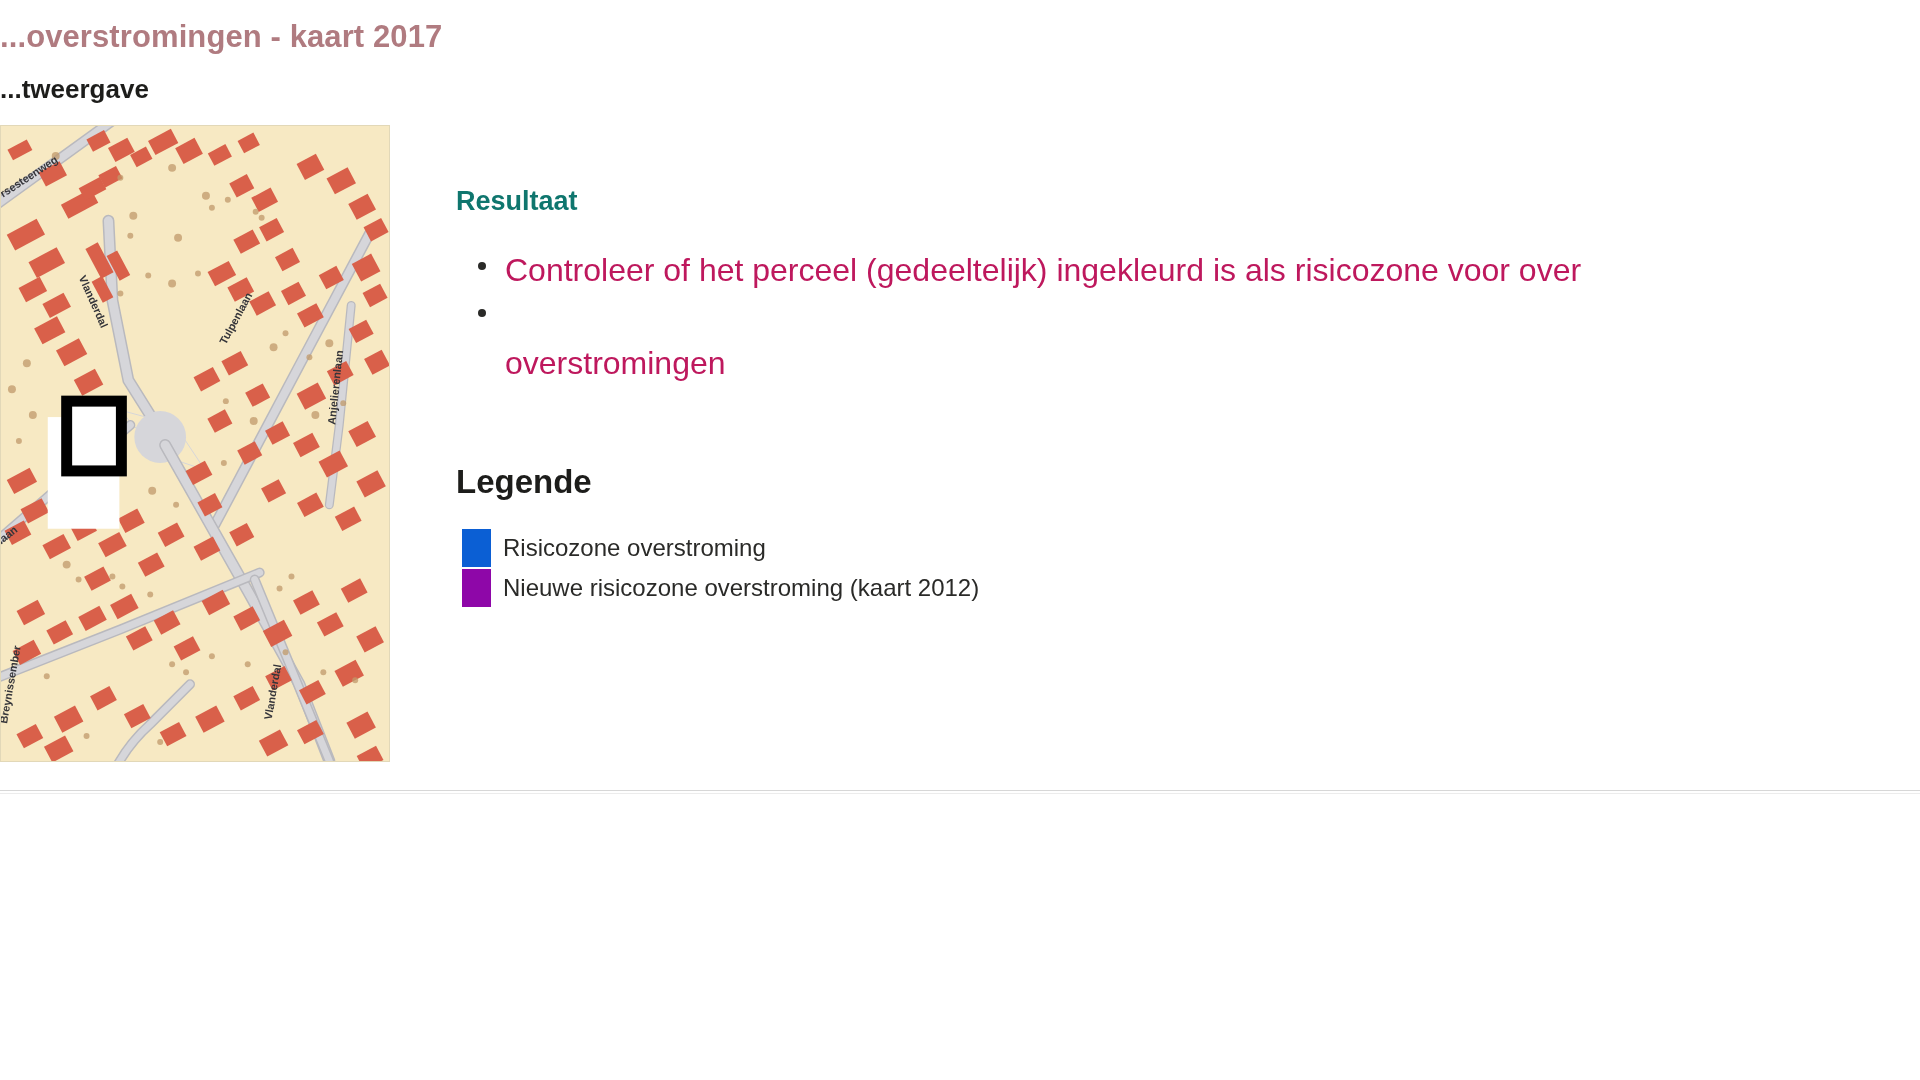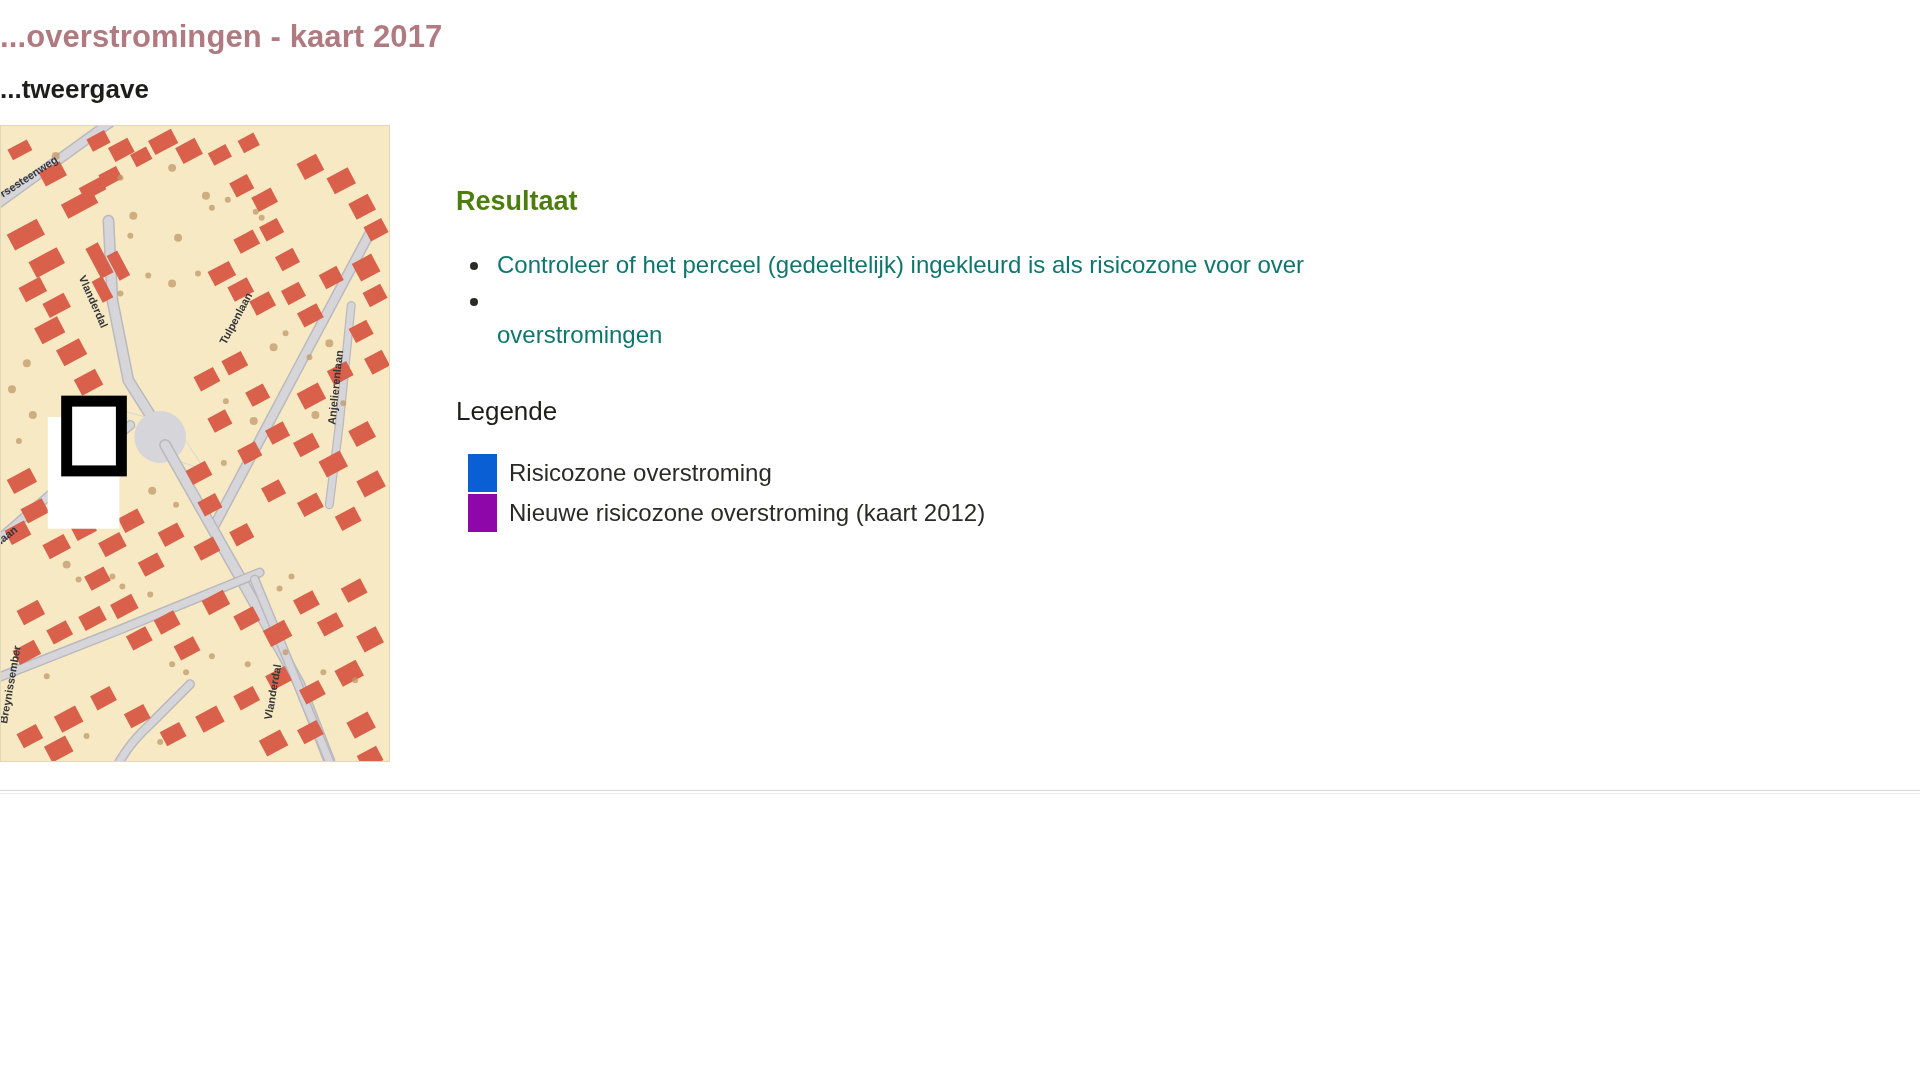--- a/index.html
+++ b/index.html
@@ -87,31 +87,31 @@
   .right-col {
     flex: 1 1 auto;
     padding-left: 66px;
     padding-top: 60px;
     min-width: 0;
   }
 
   .block-heading {
     font-size: 27px;
     font-weight: bold;
-    color: #4d7c0f;
+    color: #0f766e;
     margin: 0 0 30px 0;
     line-height: 1.2;
   }
 
   .result-list {
     list-style: none;
-    margin: 8px;
+    margin: 16px;
     padding: 0;
-    font-size: 24px;
-    color: #0f766e;
+    font-size: 32px;
+    color: #be185d;
     line-height: 1.42;
   }
   .result-list li {
     position: relative;
     padding-left: 33px;
     margin-bottom: 2px;
     white-space: nowrap;
   }
   .result-list li.wrapline {
     white-space: normal;
@@ -121,29 +121,29 @@
     position: absolute;
     left: 6px;
     top: 14px;
     width: 8px;
     height: 8px;
     border-radius: 50%;
     background: #2a2a28;
   }
 
   .legend-heading {
-    font-size: 26px;
-    font-weight: normal;
+    font-size: 33px;
+    font-weight: bold;
     color: #1d1d1b;
-    margin: 44px 0 26px 0;
+    margin: 76px 0 26px 0;
     line-height: 1.2;
   }
 
   .legend-list {
-    margin: 12px;
+    margin: 6px;
     padding: 0;
     list-style: none;
   }
   .legend-row {
     display: flex;
     align-items: center;
     height: 40px;
   }
   .legend-swatch {
     width: 29px;

